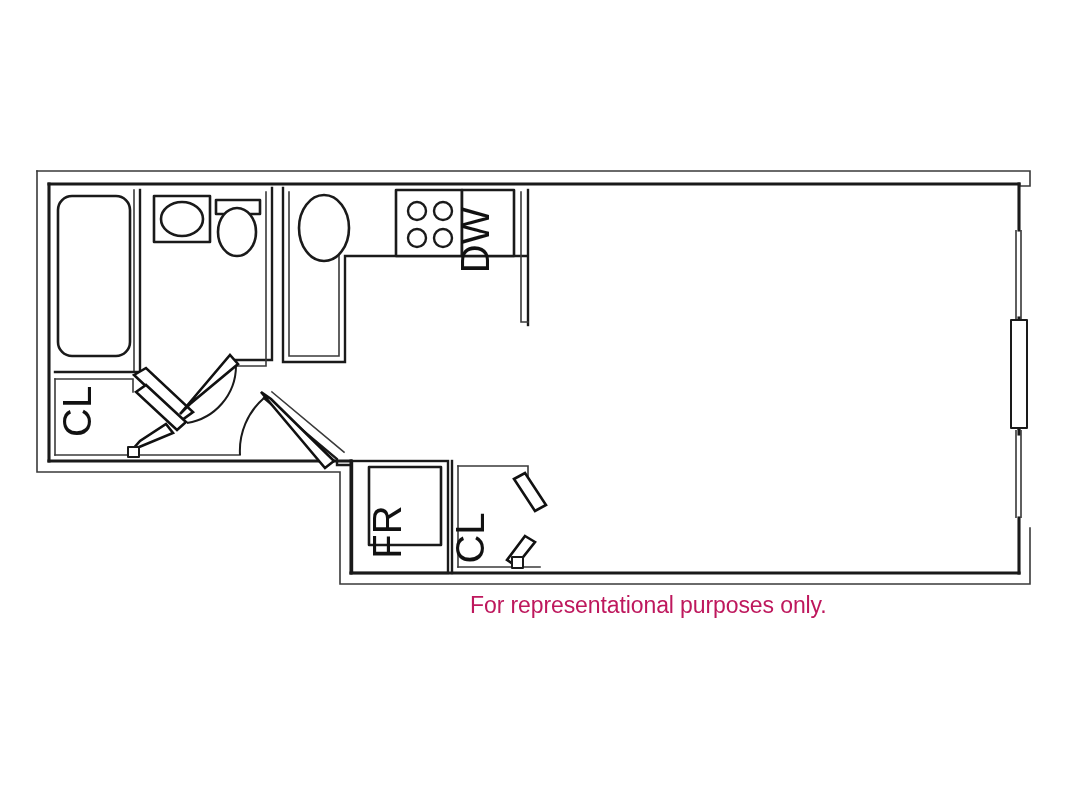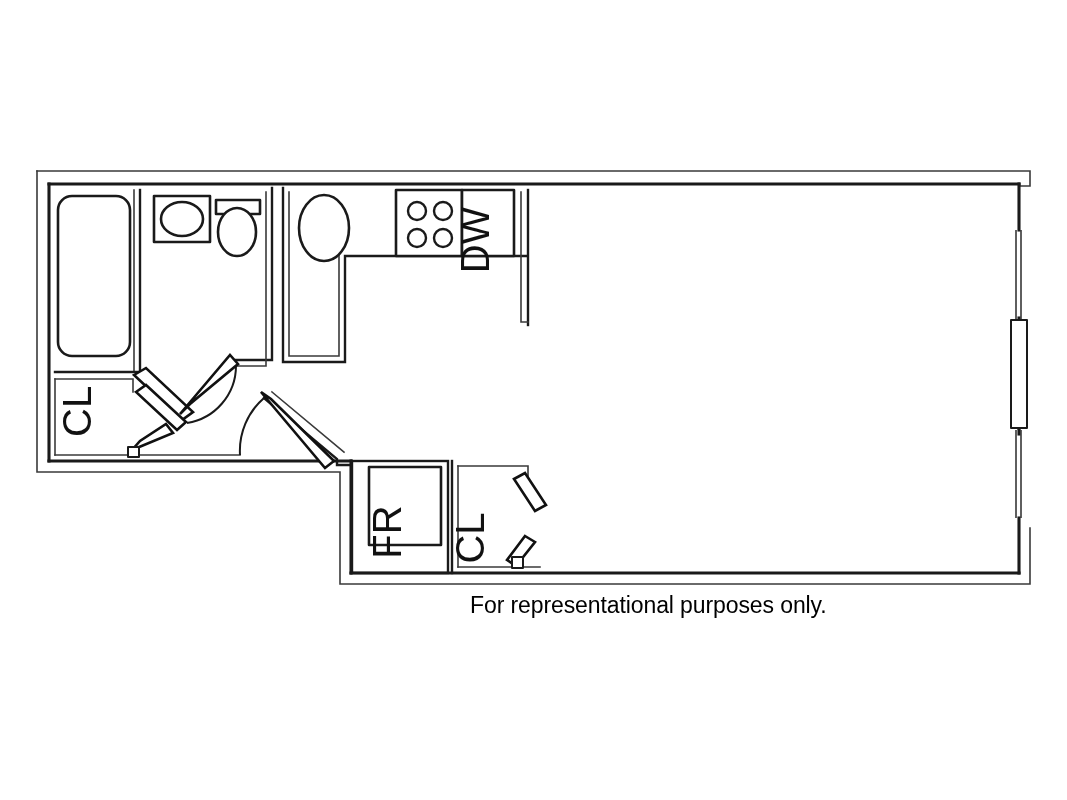--- a/index.html
+++ b/index.html
@@ -87,21 +87,21 @@
     font-size: 40px;
     fill: #111111;
     letter-spacing: 0px;
   }
   .disclaimer-text {
     position: absolute;
     left: 470px;
     top: 592px;
     font-family: "Liberation Sans", sans-serif;
     font-size: 23px;
-    color: #000000;
+    color: #be185d;
     white-space: nowrap;
     letter-spacing: -0.1px;
   }
 </style>
 </head>
 <body>
 
 <div id="floorplan-root">
 
   <svg id="plan-svg" viewBox="0 0 1067 800" xmlns="http://www.w3.org/2000/svg">

